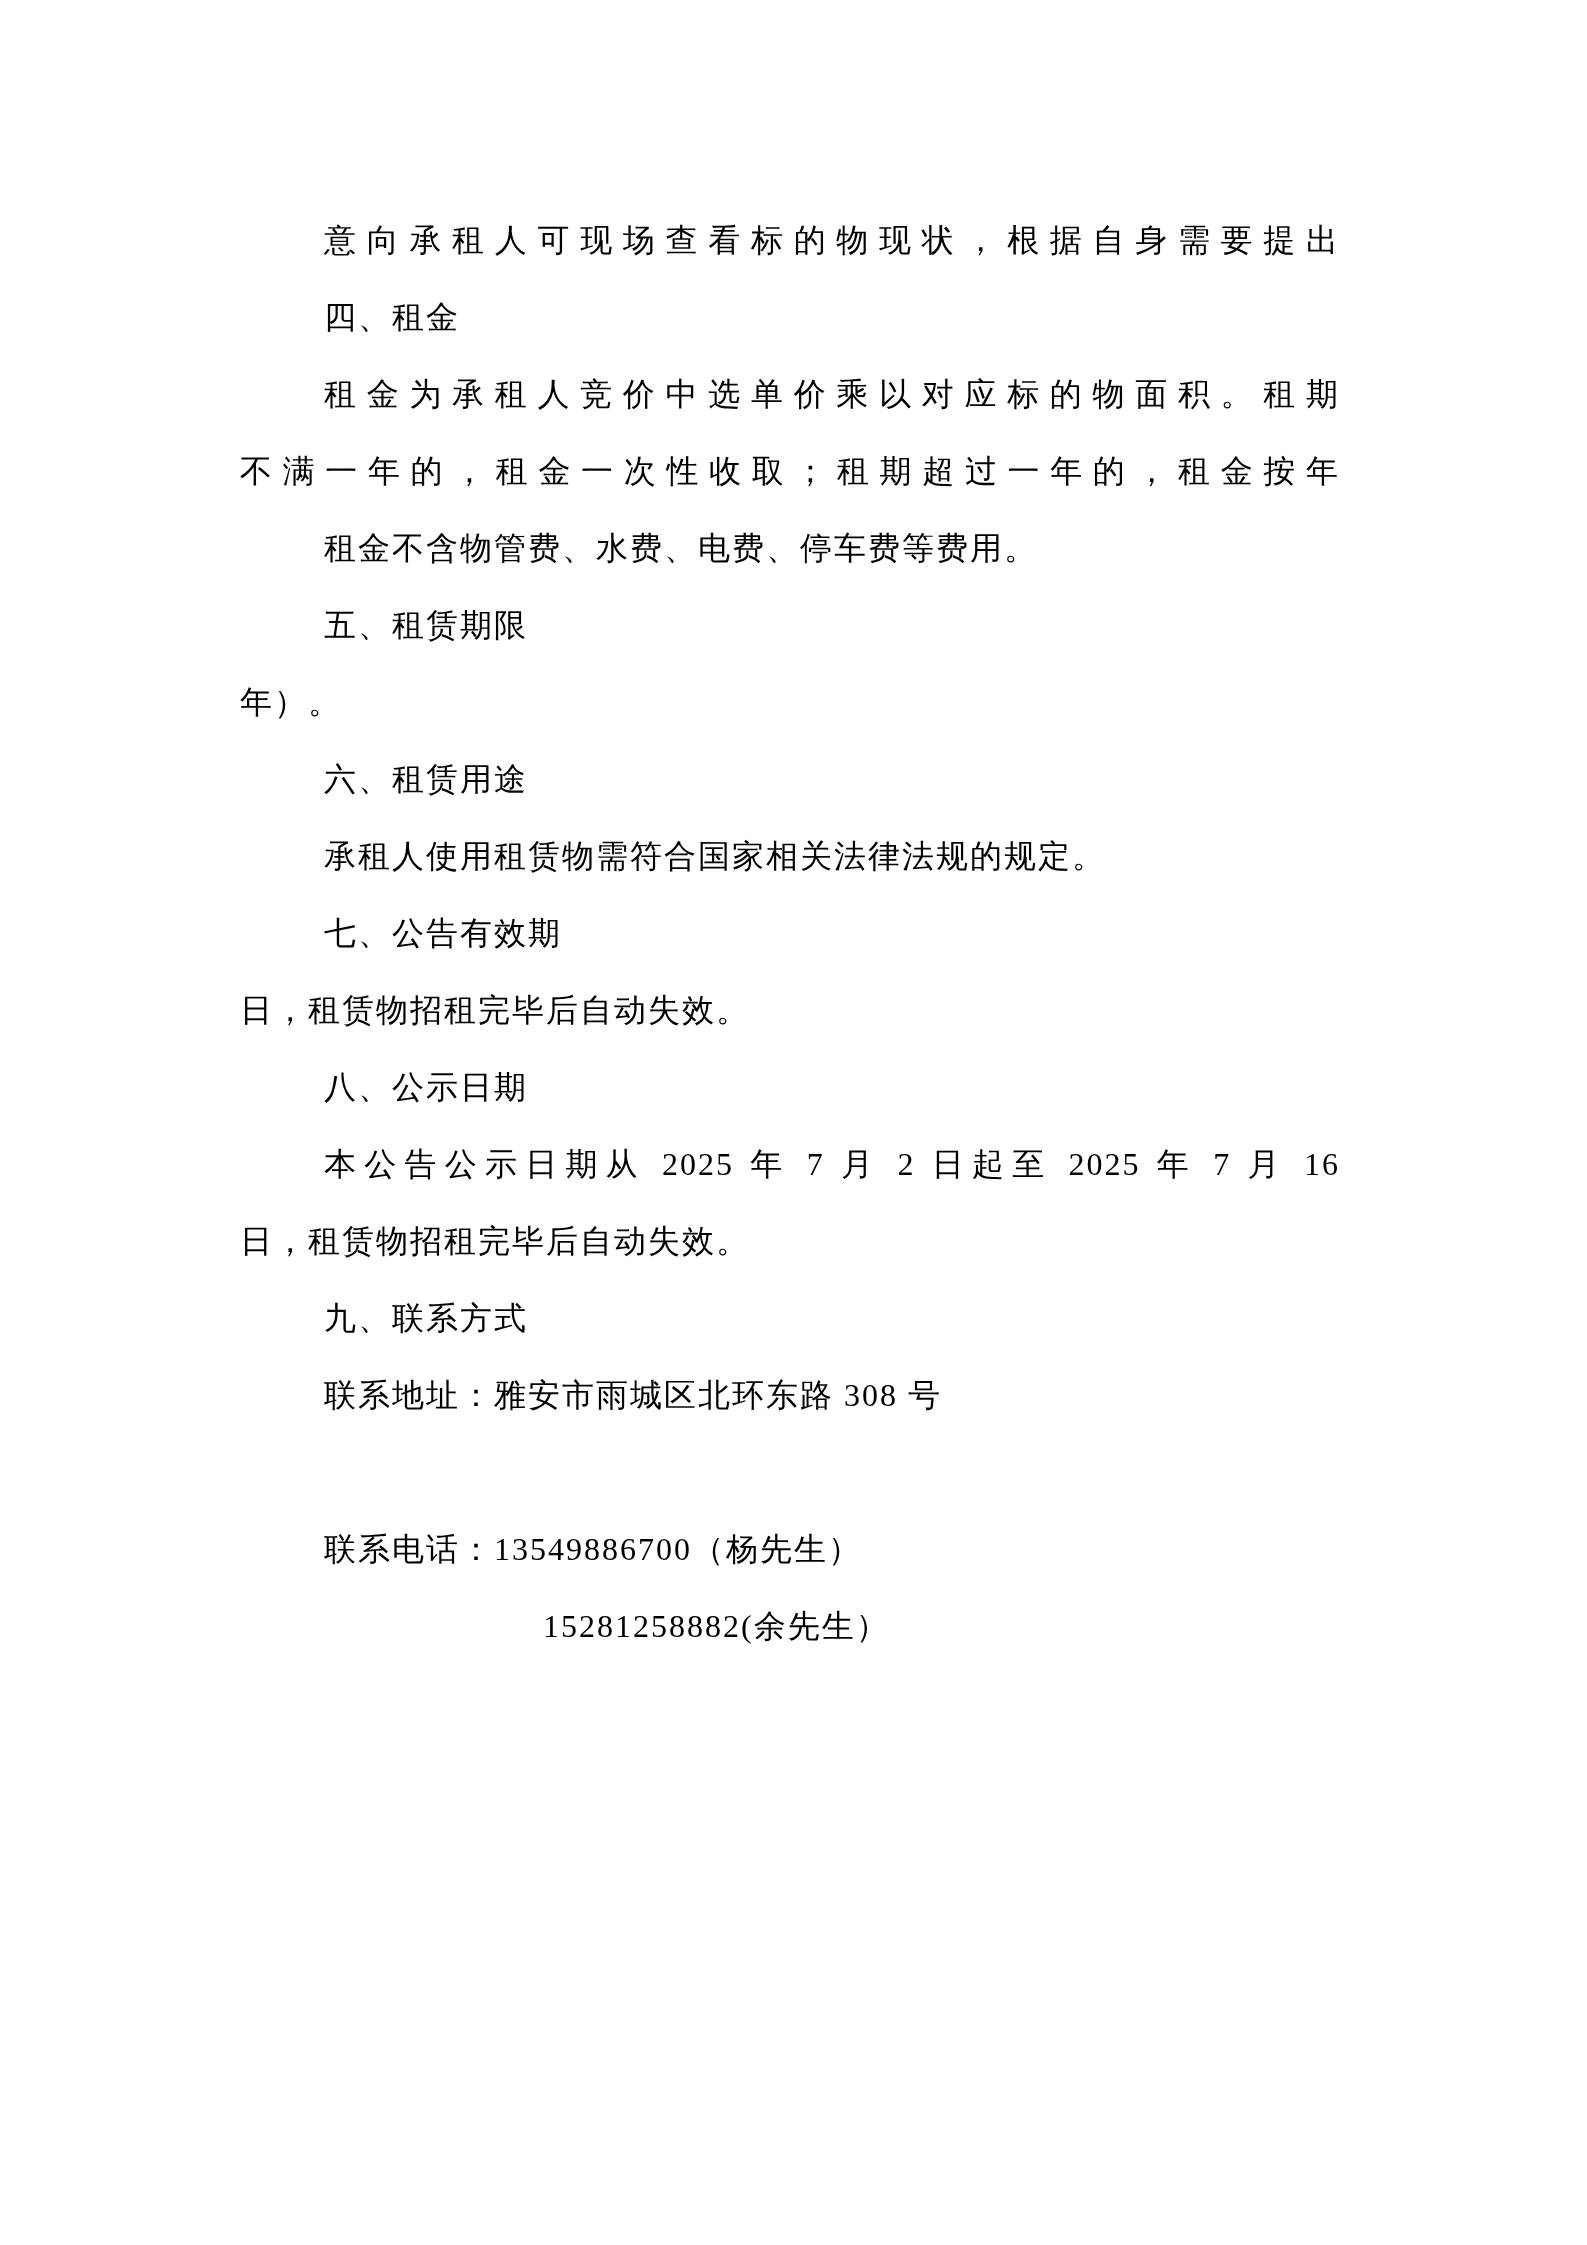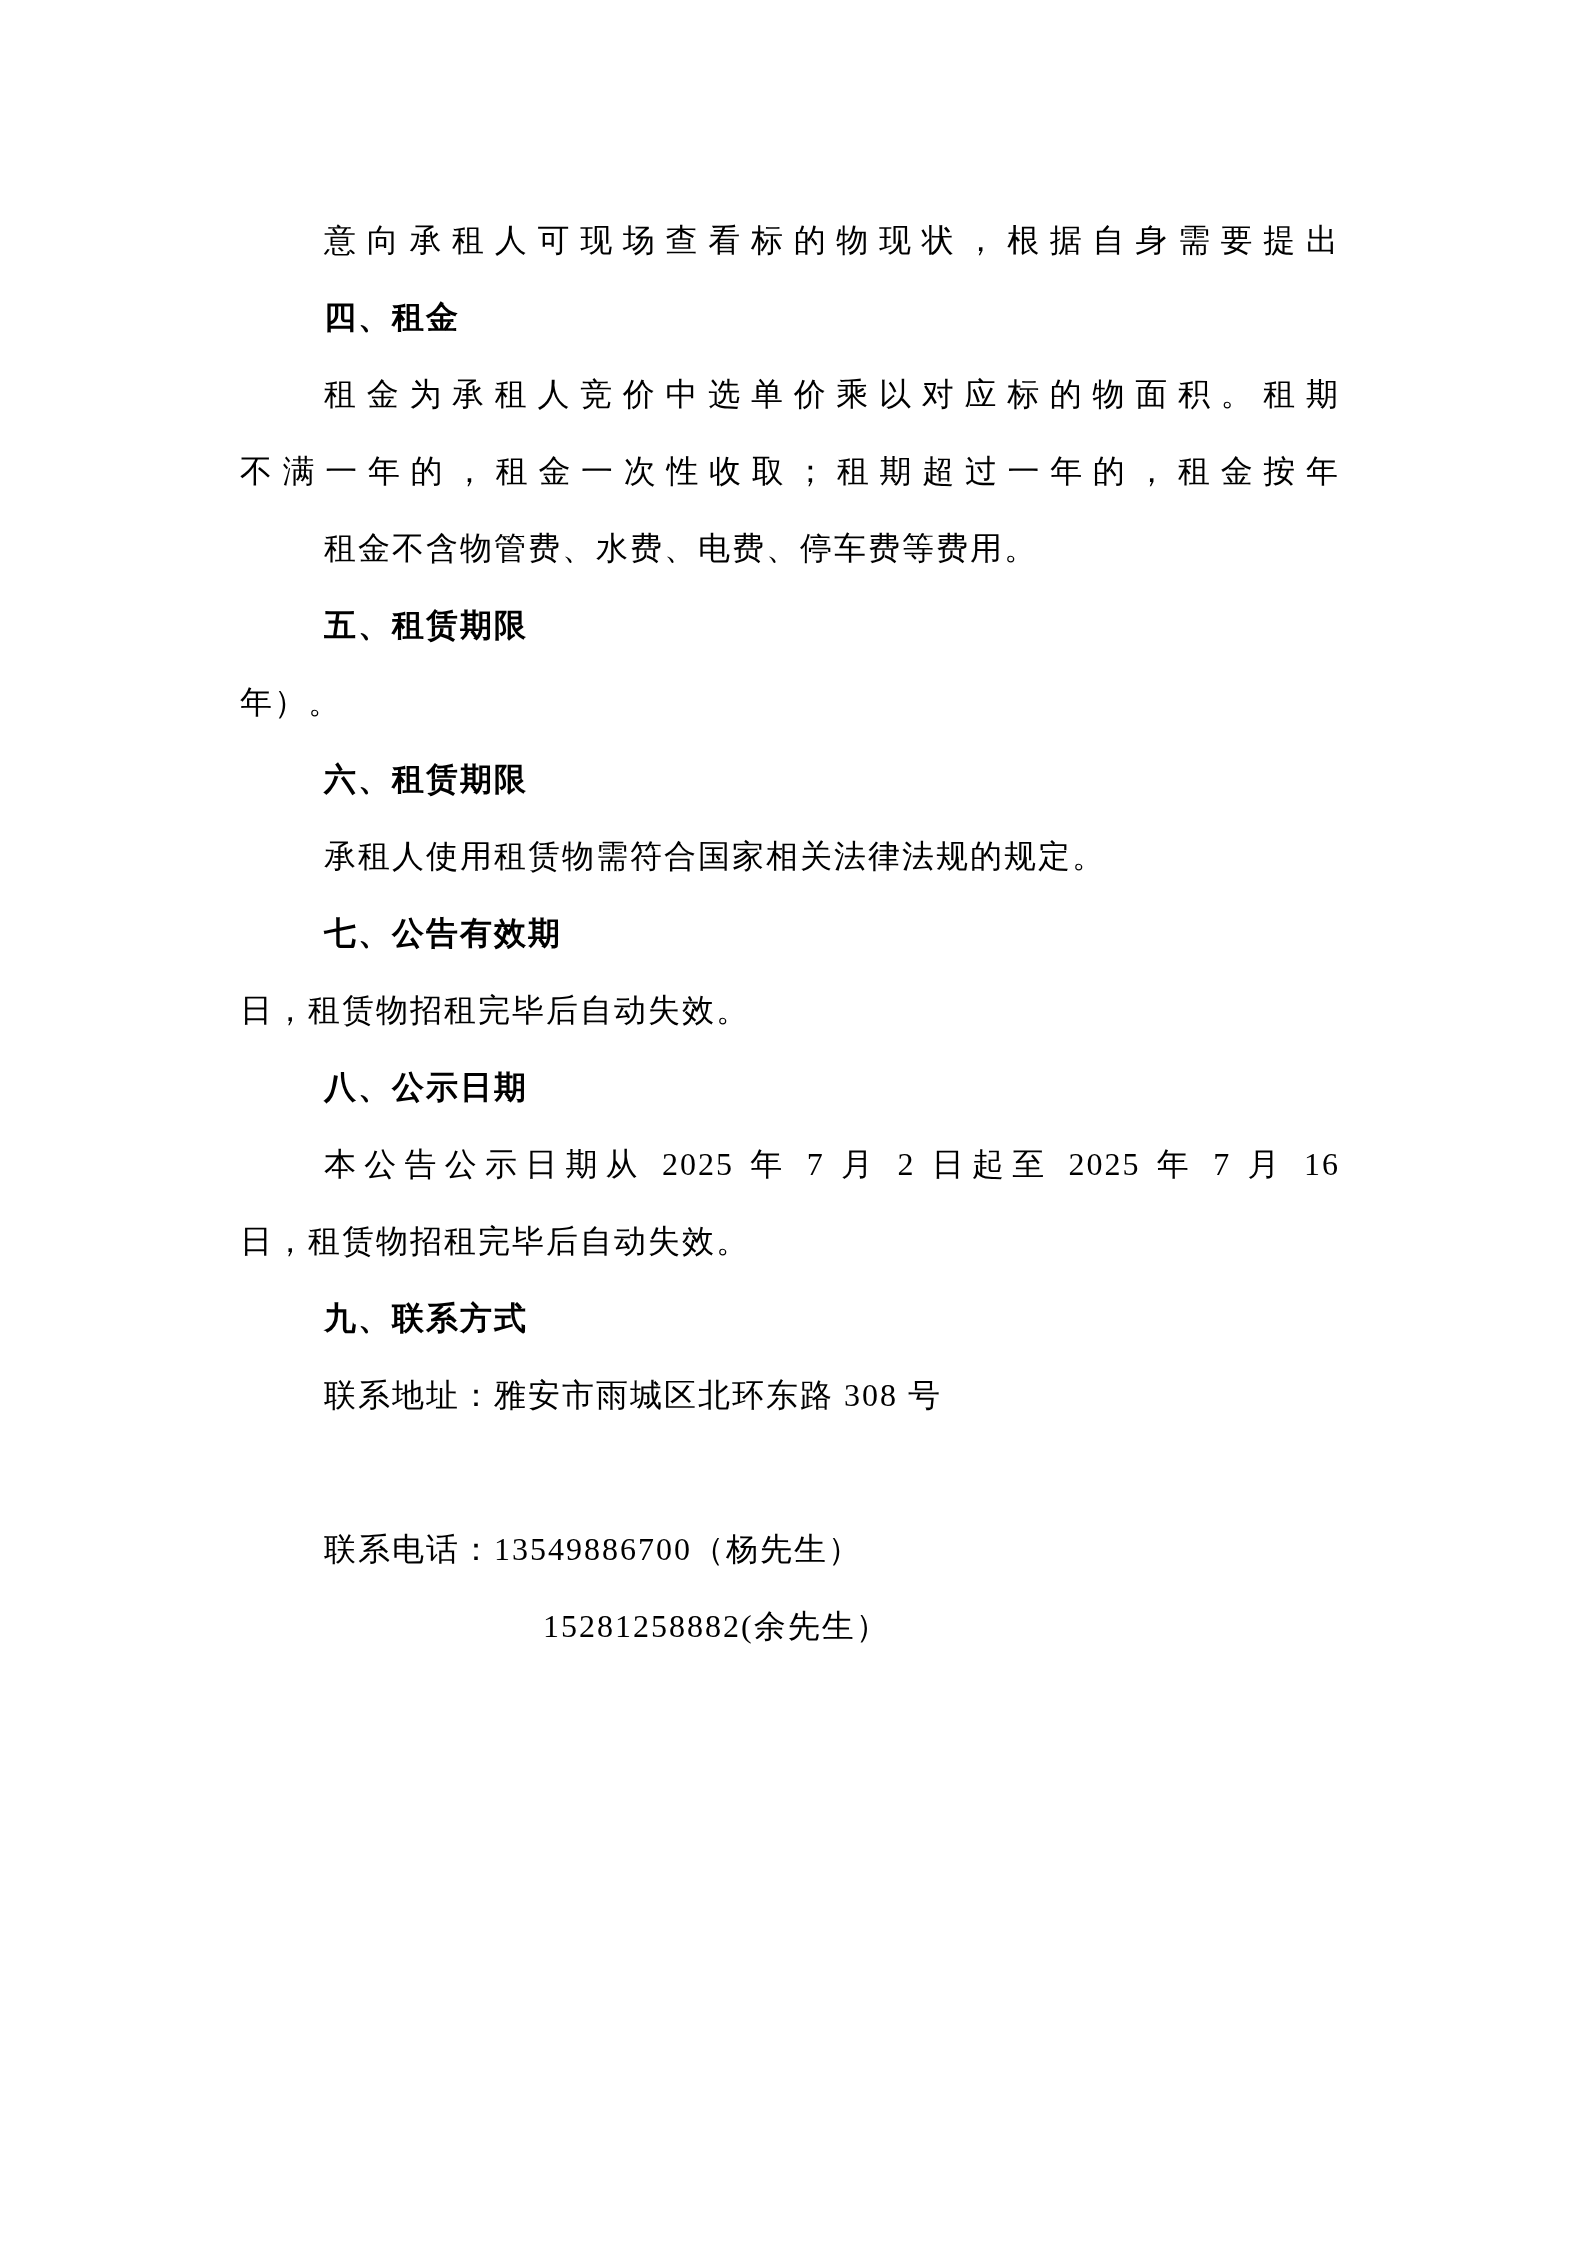--- a/index.html
+++ b/index.html
@@ -35,41 +35,41 @@
     text-indent: 84px;
   }
   
   .jfull {
     text-align: justify;
     text-align-last: justify;
   }
   
   .heading {
     font-family: "Liberation Sans", "DejaVu Sans", sans-serif;
-    font-weight: bold;
+    font-weight: normal;
     letter-spacing: 2px;
   }
   
   .phone2 {
     text-indent: 303px;
   }
 </style>
 </head>
 <body>
 
 <div class="page">
   <div class="text-block">
     <div class="line indent jfull">意向承租人可现场查看标的物现状，根据自身需要提出</div>
     <div class="line indent heading">四、租金</div>
     <div class="line indent jfull">租金为承租人竞价中选单价乘以对应标的物面积。租期</div>
     <div class="line jfull">不满一年的，租金一次性收取；租期超过一年的，租金按年</div>
     <div class="line indent">租金不含物管费、水费、电费、停车费等费用。</div>
     <div class="line indent heading">五、租赁期限</div>
     <div class="line">年）。</div>
-    <div class="line indent heading">六、租赁期限</div>
+    <div class="line indent heading">六、租赁用途</div>
     <div class="line indent">承租人使用租赁物需符合国家相关法律法规的规定。</div>
     <div class="line indent heading">七、公告有效期</div>
     <div class="line">日，租赁物招租完毕后自动失效。</div>
     <div class="line indent heading">八、公示日期</div>
     <div class="line indent jfull">本公告公示日期从 2025 年 7 月 2 日起至 2025 年 7 月 16</div>
     <div class="line">日，租赁物招租完毕后自动失效。</div>
     <div class="line indent heading">九、联系方式</div>
     <div class="line indent">联系地址：雅安市雨城区北环东路 308 号</div>
     <div class="line"></div>
     <div class="line indent">联系电话：13549886700（杨先生）</div>

